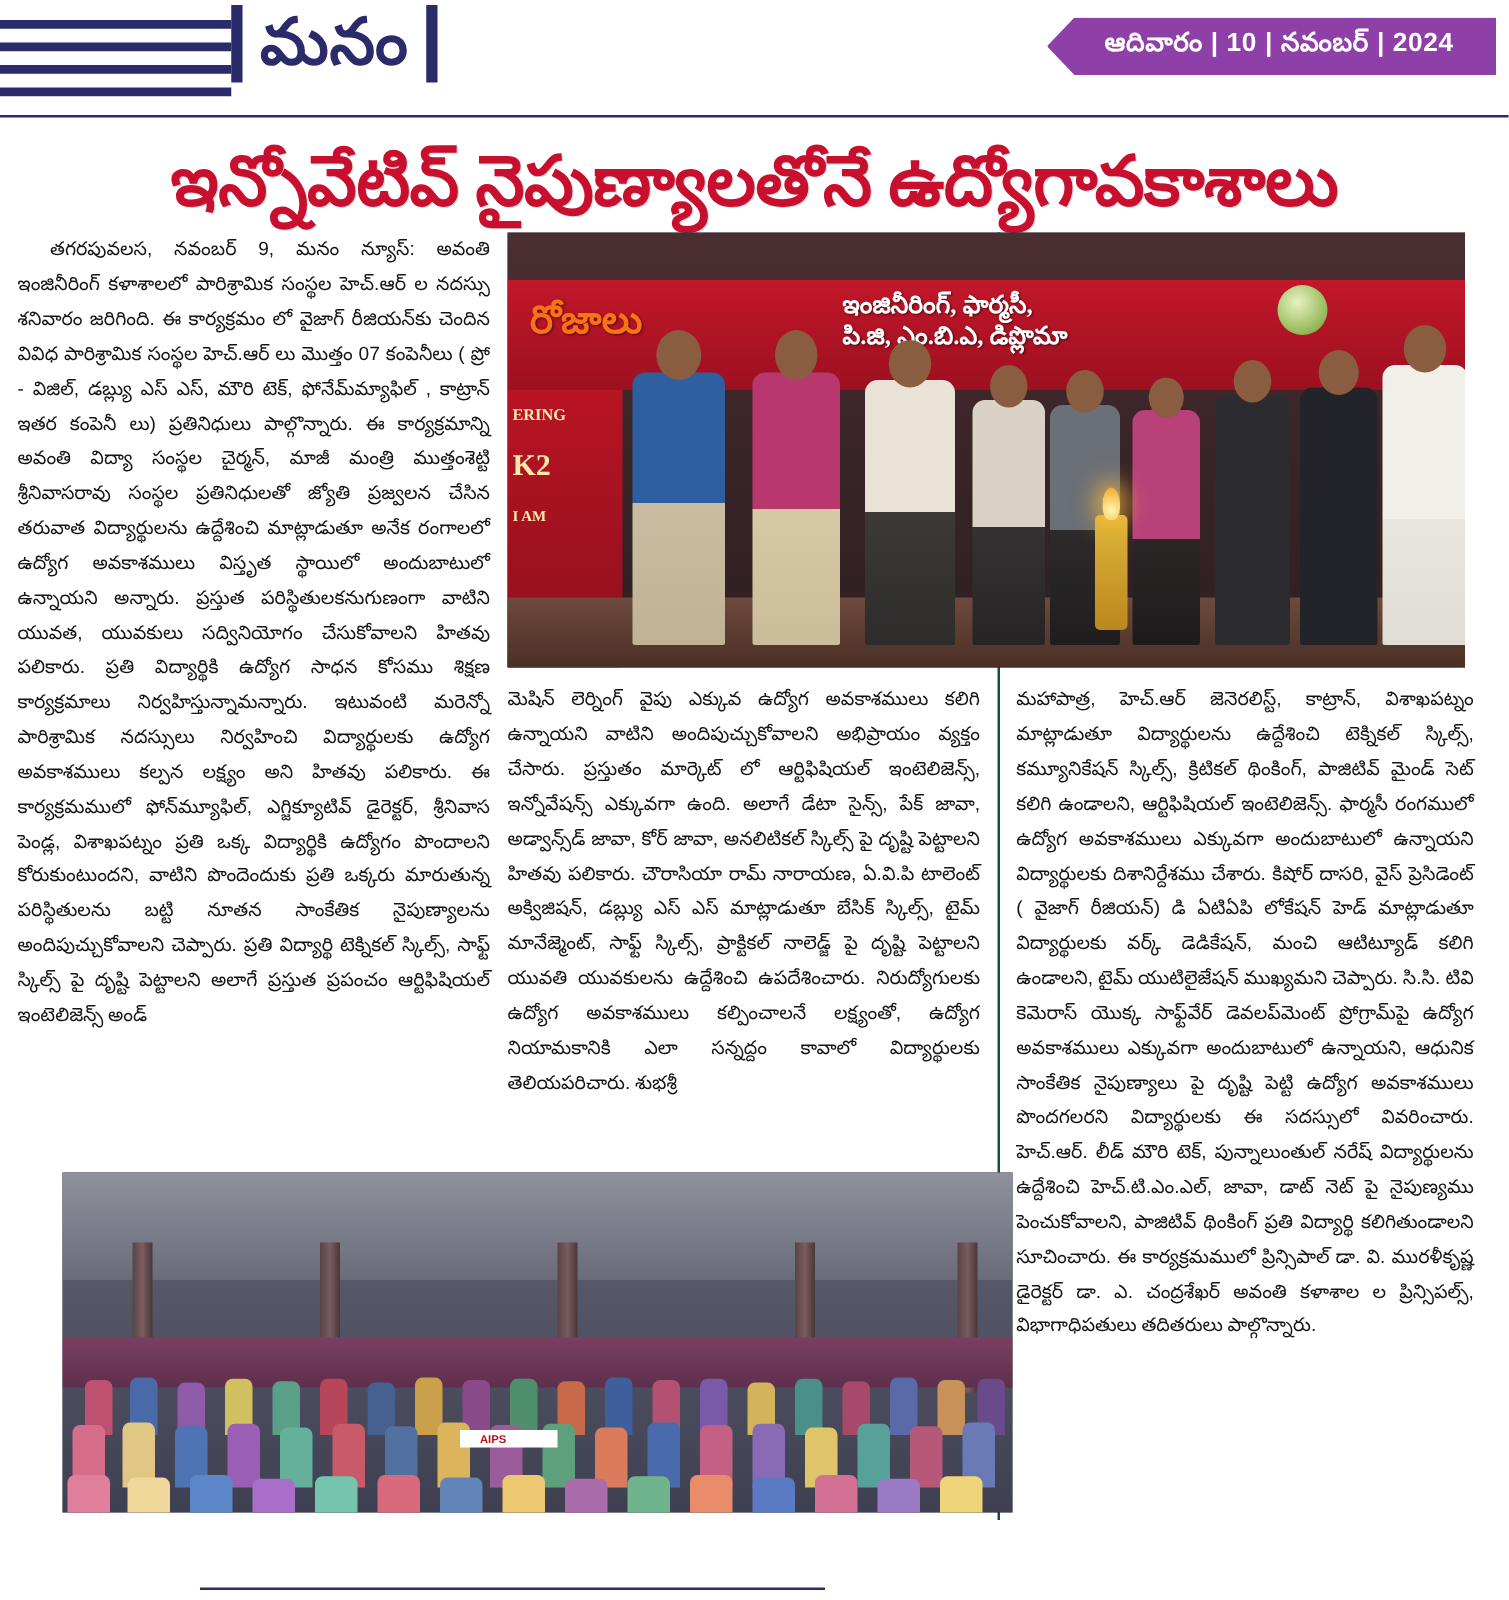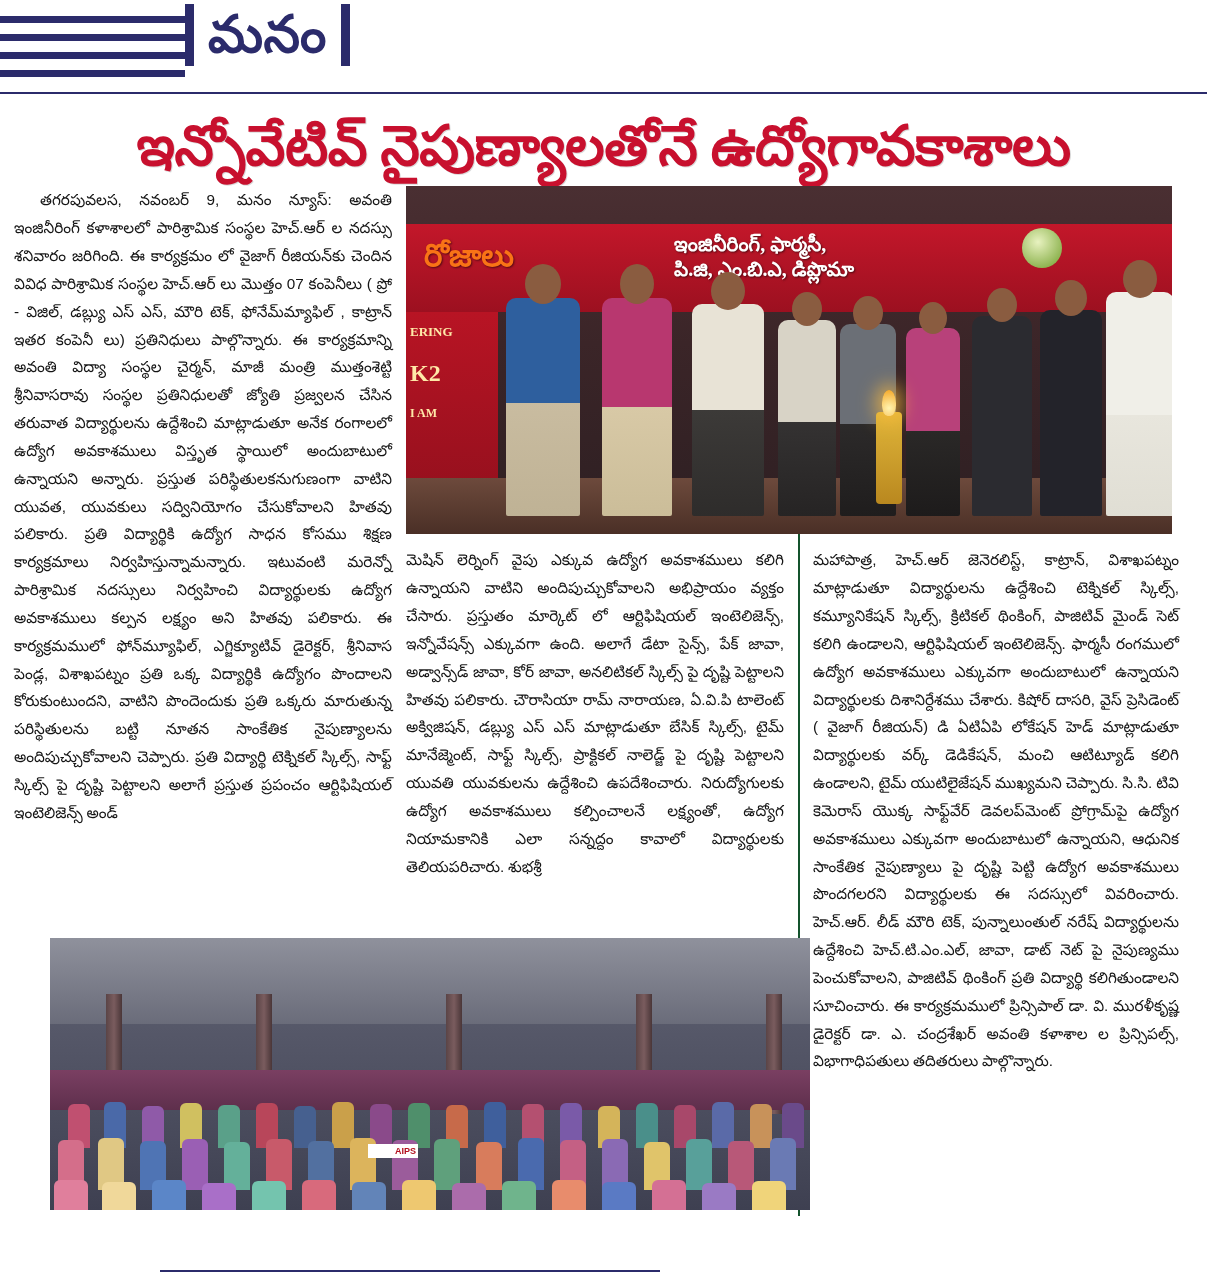--- a/index.html
+++ b/index.html
@@ -263,22 +263,22 @@
   .crowd {
     position: absolute;
     border-radius: 6px 6px 0 0;
   }
   .banner-small {
     position: absolute;
     background: #ffffff;
     color: #b3121f;
     font-size: 9px;
     font-weight: bold;
-    text-align: right;
-    padding: 2px 2px;
+    text-align: left;
+    padding: 2px 16px;
     font-family: "Liberation Sans", sans-serif;
   }
 
   .bottom-rule {
     position: absolute;
     left: 160px;
     bottom: 8px;
     width: 500px;
     height: 2px;
     background: #2b2b6b;
@@ -292,20 +292,21 @@
     <div class="rule r1"></div>
     <div class="rule r2"></div>
     <div class="rule r3"></div>
     <div class="rule r4"></div>
   </div>
   <div class="logo-wrap">
     <div class="logo-bar"></div>
     <div class="logo-text">మనం</div>
     <div class="logo-bar"></div>
   </div>
+  <div class="date-banner">ఆదివారం | 10 | నవంబర్ | 2024</div>
 </div>
 
 <h1 class="headline">ఇన్నోవేటివ్ నైపుణ్యాలతోనే ఉద్యోగావకాశాలు</h1>
 
 <div class="content">
 
   <div class="col col1">
     <p class="para indent">తగరపువలస, నవంబర్ 9, మనం న్యూస్: అవంతి ఇంజినీరింగ్ కళాశాలలో పారిశ్రామిక సంస్థల హెచ్.ఆర్ ల నదస్సు శనివారం జరిగింది. ఈ కార్యక్రమం లో వైజాగ్ రీజియన్‌కు చెందిన వివిధ పారిశ్రామిక సంస్థల హెచ్.ఆర్ లు మొత్తం 07 కంపెనీలు ( ప్రో - విజిల్, డబ్ల్యు ఎస్ ఎస్, మౌరి టెక్, ఫోనేమ్‌మ్యాఫిల్ , కాట్రాన్ ఇతర కంపెనీ లు) ప్రతినిధులు పాల్గొన్నారు. ఈ కార్యక్రమాన్ని అవంతి విద్యా సంస్థల చైర్మన్, మాజీ మంత్రి ముత్తంశెట్టి శ్రీనివాసరావు సంస్థల ప్రతినిధులతో జ్యోతి ప్రజ్వలన చేసిన తరువాత విద్యార్థులను ఉద్దేశించి మాట్లాడుతూ అనేక రంగాలలో ఉద్యోగ అవకాశములు విస్తృత స్థాయిలో అందుబాటులో ఉన్నాయని అన్నారు. ప్రస్తుత పరిస్థితులకనుగుణంగా వాటిని యువత, యువకులు సద్వినియోగం చేసుకోవాలని హితవు పలికారు. ప్రతి విద్యార్థికి ఉద్యోగ సాధన కోసము శిక్షణ కార్యక్రమాలు నిర్వహిస్తున్నామన్నారు. ఇటువంటి మరెన్నో పారిశ్రామిక నదస్సులు నిర్వహించి విద్యార్థులకు ఉద్యోగ అవకాశములు కల్పన లక్ష్యం అని హితవు పలికారు. ఈ కార్యక్రమములో ఫోన్‌మ్యూఫిల్, ఎగ్జిక్యూటివ్ డైరెక్టర్, శ్రీనివాస పెండ్ల, విశాఖపట్నం ప్రతి ఒక్క విద్యార్థికి ఉద్యోగం పొందాలని కోరుకుంటుందని, వాటిని పొందెందుకు ప్రతి ఒక్కరు మారుతున్న పరిస్థితులను బట్టి నూతన సాంకేతిక నైపుణ్యాలను అందిపుచ్చుకోవాలని చెప్పారు. ప్రతి విద్యార్థి టెక్నికల్ స్కిల్స్, సాఫ్ట్ స్కిల్స్ పై దృష్టి పెట్టాలని అలాగే ప్రస్తుత ప్రపంచం ఆర్టిఫిషియల్ ఇంటెలిజెన్స్ అండ్</p>
   </div>
 

